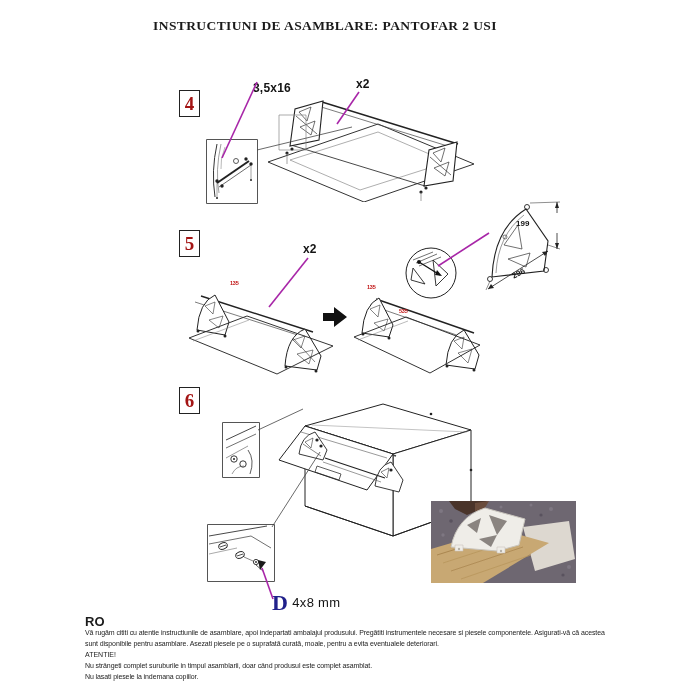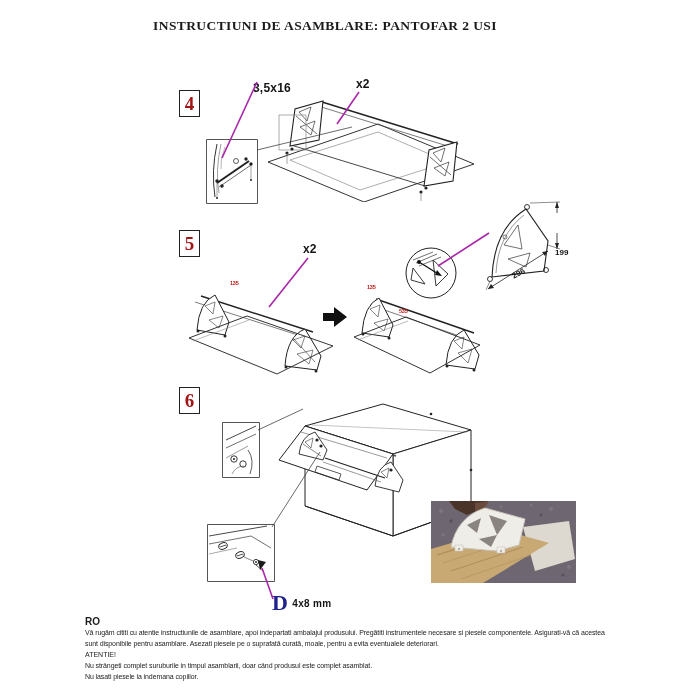--- a/index.html
+++ b/index.html
@@ -10,24 +10,24 @@
          font-family:"Liberation Serif",serif;font-size:13.5px;font-weight:600;
          letter-spacing:.4px;color:#1a1a1a;}
   .stepbox{width:19px;height:25px;border:1.6px solid #222;display:flex;align-items:center;
            justify-content:center;font-family:"Liberation Serif",serif;font-size:19px;
            font-weight:600;color:#a31414;background:#fff;}
   .calloutlabel{font-size:12px;font-weight:700;color:#141414;letter-spacing:.2px;}
   .dimlabel{font-size:8px;color:#141414;font-weight:600;}
   .partlabel{font-size:5.5px;font-weight:700;color:#c11414;letter-spacing:-.2px;}
   #hw-letter{font-family:"Liberation Serif",serif;font-size:22px;font-weight:700;
              color:#20208a;line-height:1;}
-  #hw-size{font-size:10px;font-weight:700;color:#141414;letter-spacing:.3px;}
+  #hw-size{font-size:13px;font-weight:400;color:#141414;letter-spacing:.3px;}
   #footer{left:85px;top:616px;width:608px;font-size:7px;line-height:11px;color:#1c1c1c;}
   #footer .nowrap{white-space:nowrap;letter-spacing:-.1px;}
-  #footer-lang{font-size:10px;font-weight:700;}
+  #footer-lang{font-size:13px;font-weight:700;}
   .attn{font-weight:400;}
   svg{display:block;}
   svg line,svg path,svg polygon,svg polyline,svg circle,svg rect,svg ellipse{vector-effect:non-scaling-stroke;}
   #overlay{left:0;top:0;pointer-events:none;}
 </style>
 </head>
 <body>
 
 <div id="page">
 
@@ -151,21 +151,21 @@
     <line x1="79" y1="5" x2="79" y2="16" stroke="#222" stroke-width="0.8"></line>
     <line x1="79" y1="36" x2="79" y2="52" stroke="#222" stroke-width="0.8"></line>
     <polygon points="79,5 77,11 81,11" fill="#222"></polygon>
     <polygon points="79,52 77,46 81,46" fill="#222"></polygon>
 
     <line x1="10" y1="92" x2="70" y2="54" stroke="#222" stroke-width="0.8"></line>
     <polygon points="10,92 16,91 13,87" fill="#222"></polygon>
     <polygon points="70,54 64,55 67,59" fill="#222"></polygon>
     <line x1="12" y1="84" x2="8" y2="93" stroke="#444" stroke-width="0.6"></line>
   </svg>
-  <div class="dimlabel abs" style="left:555px;top:219px;margin-top:29px;">199</div>
+  <div class="dimlabel abs" style="left:516px;top:219px;">199</div>
   <div class="dimlabel abs" style="left:512px;top:269px;transform:rotate(-27deg);">296</div>
 
   <div class="partlabel abs" style="left:230px;top:280px;">135</div>
   <div class="partlabel abs" style="left:367px;top:284px;">135</div>
   <div class="partlabel abs" style="left:399px;top:308px;">535</div>
 
   <div class="stepbox abs" style="left:179px;top:387px;">
     <span>6</span>
   </div>
 

